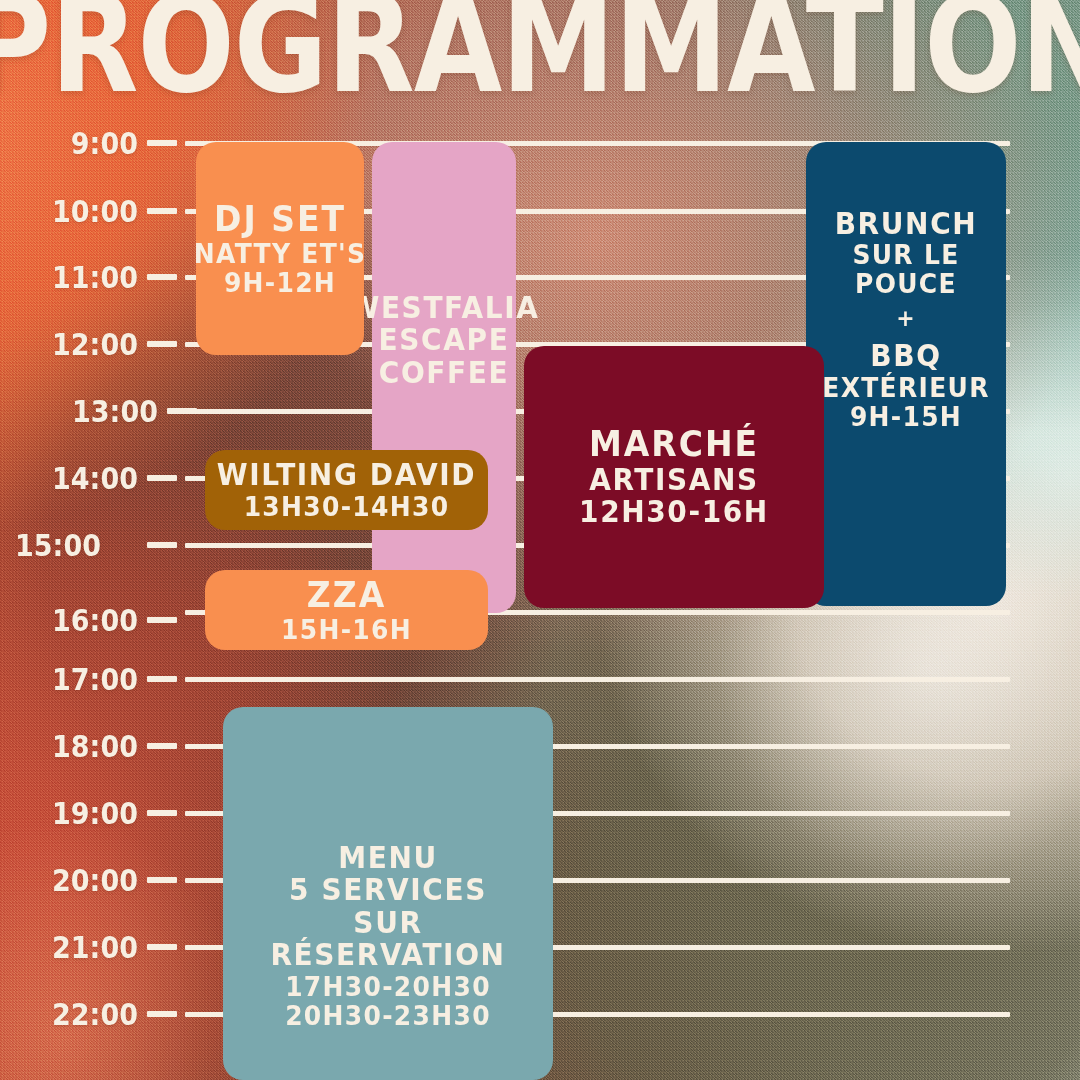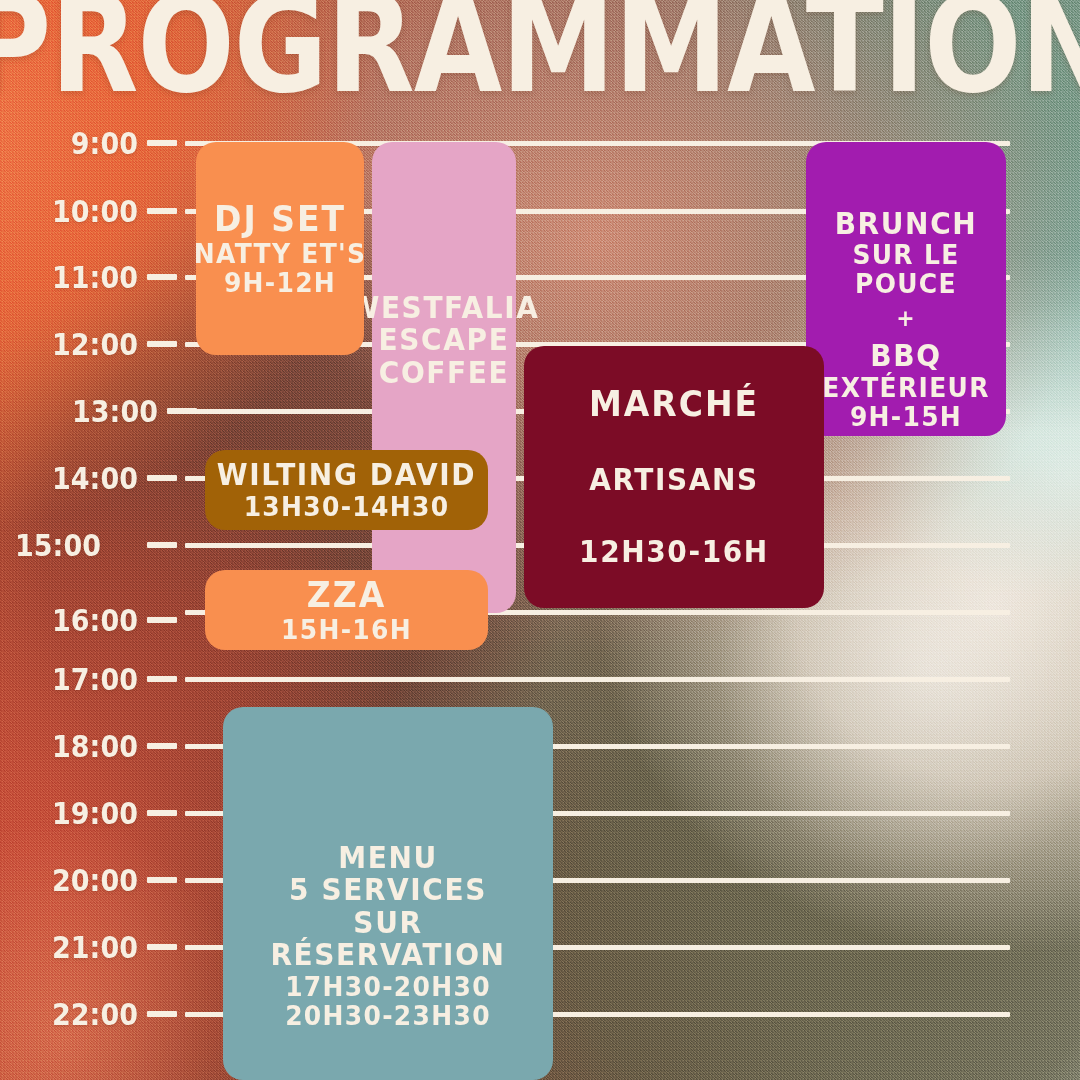--- a/index.html
+++ b/index.html
@@ -258,26 +258,26 @@
   <div class="card" id="card-djset" style="left: 196px; top: 142px; width: 168px; height: 213px; z-index: 6; background: rgb(249, 143, 79); padding: 8px 6px; justify-content: center;">
       <span class="ln big">DJ SET</span>
       <span class="ln small">NATTY ET'S</span>
       <span class="ln small">9H-12H</span>
     </div>
   <div class="card" id="card-westfalia" style="left: 372px; top: 142px; width: 144px; height: 471px; z-index: 5; background: rgb(229, 165, 198); padding: 150px 4px 0px; justify-content: flex-start;">
       <span class="ln med">WESTFALIA</span>
       <span class="ln med">ESCAPE</span>
       <span class="ln med">COFFEE</span>
     </div>
-  <div class="card" id="card-marche" style="left: 524px; top: 346px; width: 300px; height: 262px; z-index: 7; background: rgb(124, 12, 38); padding: 0px 8px; justify-content: center; gap: 40px;">
+  <div class="card" id="card-marche" style="left: 524px; top: 346px; width: 300px; height: 262px; z-index: 7; background: rgb(124, 12, 38); padding: 0px 8px; justify-content: center;">
       <span class="ln big">MARCHÉ</span>
       <span class="ln med">ARTISANS</span>
       <span class="ln med">12H30-16H</span>
     </div>
-  <div class="card" id="card-brunch" style="left: 806px; top: 142px; width: 200px; height: 294px; z-index: 6; background: #a21caf; padding: 66px 6px 16px; justify-content: flex-start;">
+  <div class="card" id="card-brunch" style="left: 806px; top: 142px; width: 200px; height: 464px; z-index: 6; background: #0c4a6e; padding: 66px 6px 16px; justify-content: flex-start;">
       <span class="ln med">BRUNCH</span>
       <span class="ln small">SUR LE</span>
       <span class="ln small">POUCE</span>
       <span class="ln plus">+</span>
       <span class="ln med">BBQ</span>
       <span class="ln small">EXTÉRIEUR</span>
       <span class="ln small">9H-15H</span>
     </div>
   <div class="card" id="card-wilting" style="left: 205px; top: 450px; width: 283px; height: 80px; z-index: 8; background: #a16207; padding: 0px 6px;">
       <span class="ln med">WILTING DAVID</span>

